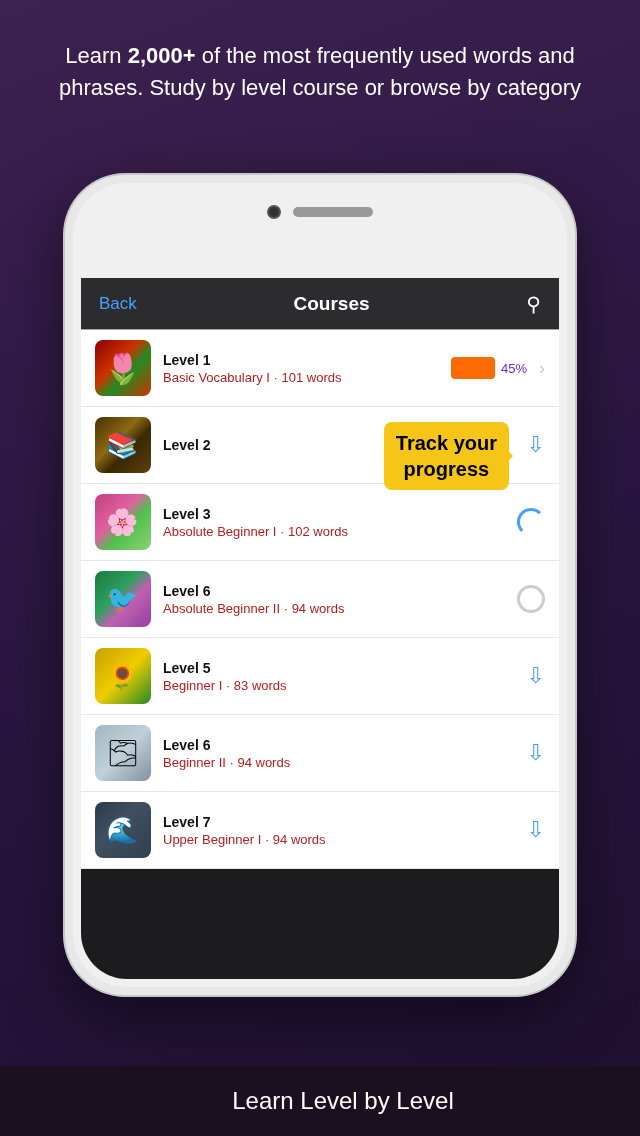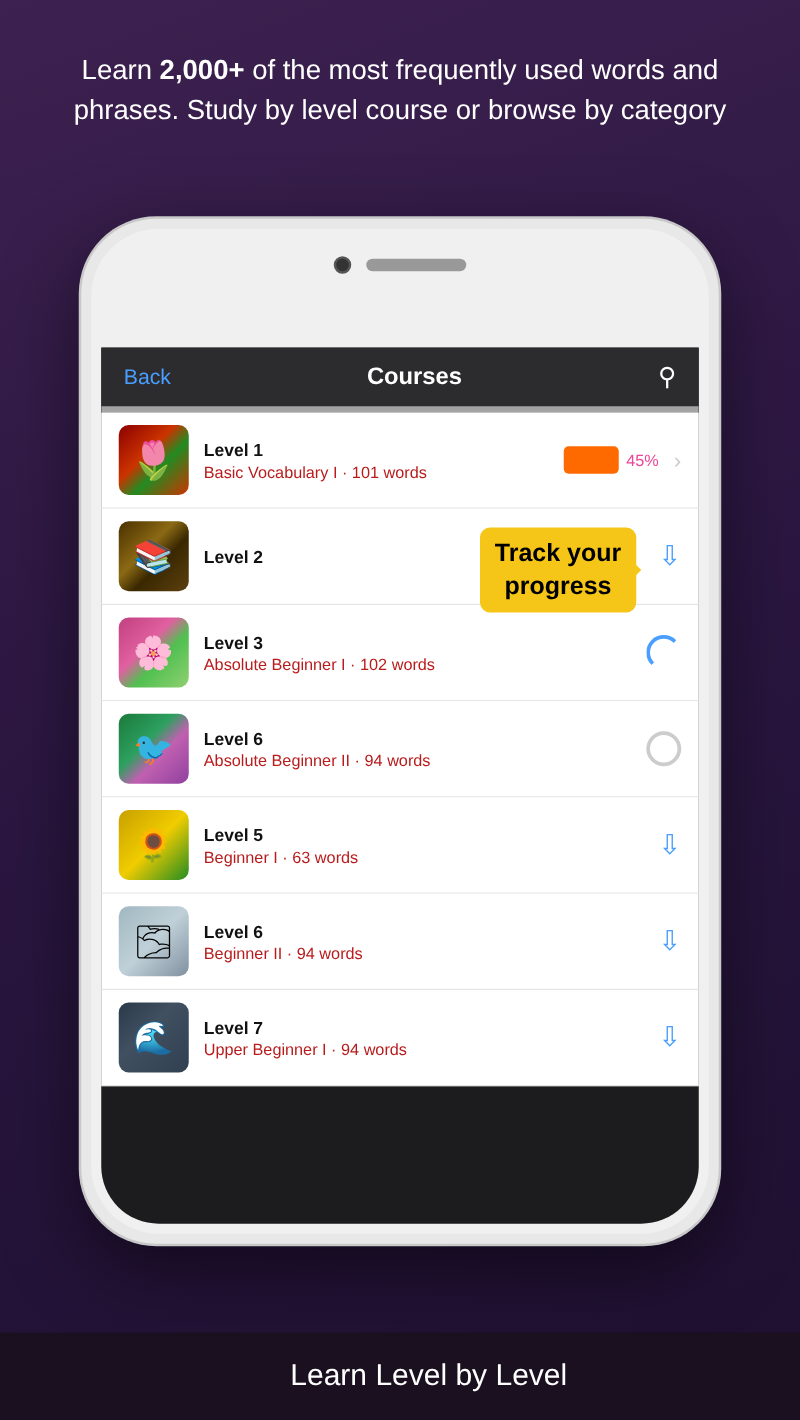--- a/index.html
+++ b/index.html
@@ -94,21 +94,21 @@
     }
 
     
     .nav-bar {
       background: #2c2c2e;
       height: 52px;
       display: flex;
       align-items: center;
       justify-content: space-between;
       padding: 0 18px;
-      border-bottom: 5px solid #a3a3a3;
+      border-bottom: 1px solid #a3a3a3;
     }
     .nav-back {
       color: #4a9eff;
       font-size: 17px;
       font-weight: 400;
     }
     .nav-title {
       color: #fff;
       font-size: 19px;
       font-weight: 600;
@@ -238,21 +238,21 @@
       gap: 6px;
     }
     .progress-bar {
       width: 44px;
       height: 22px;
       background: #ff6a00;
       border-radius: 4px;
     }
     .progress-pct {
       font-size: 13px;
-      color: #ec4899;
+      color: #6d28d9;
     }
 
     .chevron-right {
       color: #ccc;
       font-size: 18px;
       margin-left: 4px;
     }
 
     
     .download-icon {
@@ -396,21 +396,21 @@
           </div>
           <div class="course-action">
             <div class="circle-progress-gray"></div>
           </div>
         </div>
 
         <div class="course-item">
           <div class="course-thumb thumb-5"></div>
           <div class="course-info">
             <div class="course-level">Level 5</div>
-            <div class="course-desc">Beginner I · 63 words</div>
+            <div class="course-desc">Beginner I · 83 words</div>
           </div>
           <div class="course-action">
             <span class="download-icon">⇩</span>
           </div>
         </div>
 
         <div class="course-item">
           <div class="course-thumb thumb-6"></div>
           <div class="course-info">
             <div class="course-level">Level 6</div>

